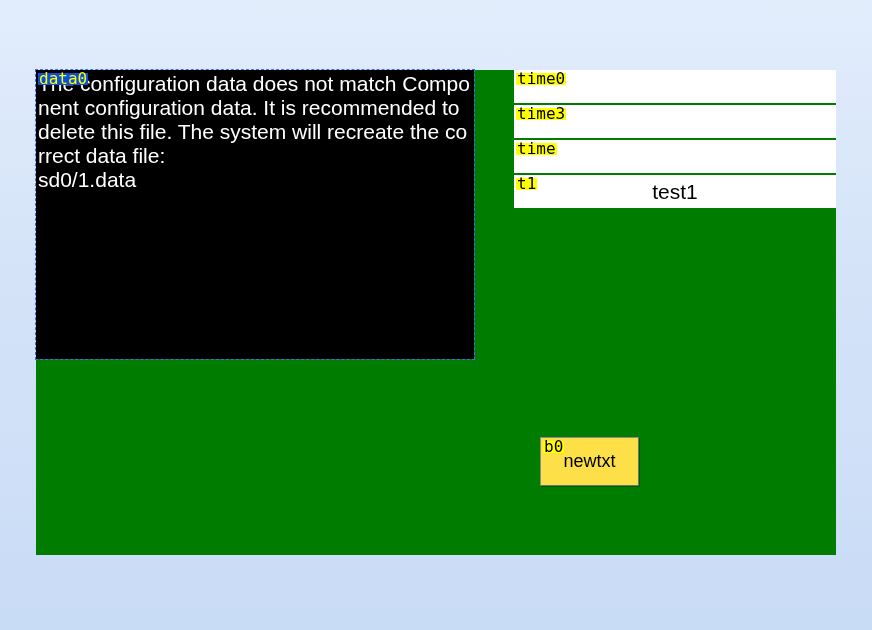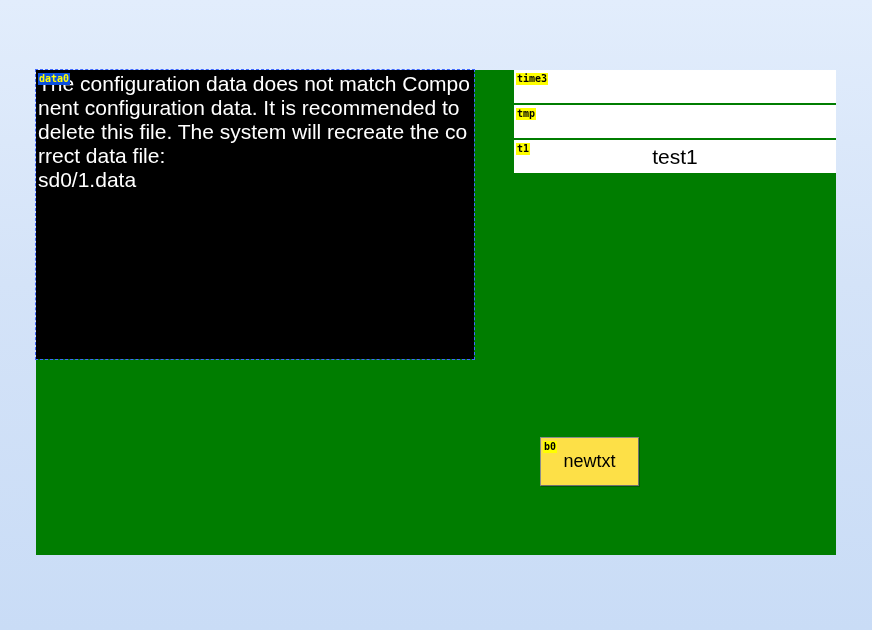--- a/index.html
+++ b/index.html
@@ -42,22 +42,22 @@
     font-size: 21px;
     line-height: 24px;
     white-space: pre-wrap;
     word-break: break-all;
   }
   .name-tag {
     position: absolute;
     top: 3px;
     left: 2px;
     font-family: "DejaVu Sans Mono", monospace;
-    font-size: 10px;
-    font-weight: bold;
+    font-size: 16px;
+    font-weight: normal;
     line-height: 12px;
     padding: 0 1px;
     background: #ffff00;
     color: #000000;
     z-index: 5;
     white-space: nowrap;
   }
   .name-tag.selected {
     background: #0a4fdf;
     color: #ffff00;
@@ -122,25 +122,29 @@
   <div class="canvas">
 
     <div class="data-panel">
       <span class="name-tag selected">data0</span>
       <div class="panel-text">The configuration data does not match Component configuration data. It is recommended to delete this file. The system will recreate the correct data file:
 sd0/1.data</div>
     </div>
 
     <div class="rows">
       <div class="row">
+        <span class="name-tag">time0</span>
+        <span class="row-text"></span>
+      </div>
+      <div class="row">
         <span class="name-tag">time3</span>
         <span class="row-text"></span>
       </div>
       <div class="row">
-        <span class="name-tag">tmp</span>
+        <span class="name-tag">time</span>
         <span class="row-text"></span>
       </div>
       <div class="row">
         <span class="name-tag">t1</span>
         <span class="row-text">test1</span>
       </div>
     </div>
 
     <div class="button-comp">
       <span class="name-tag">b0</span>

